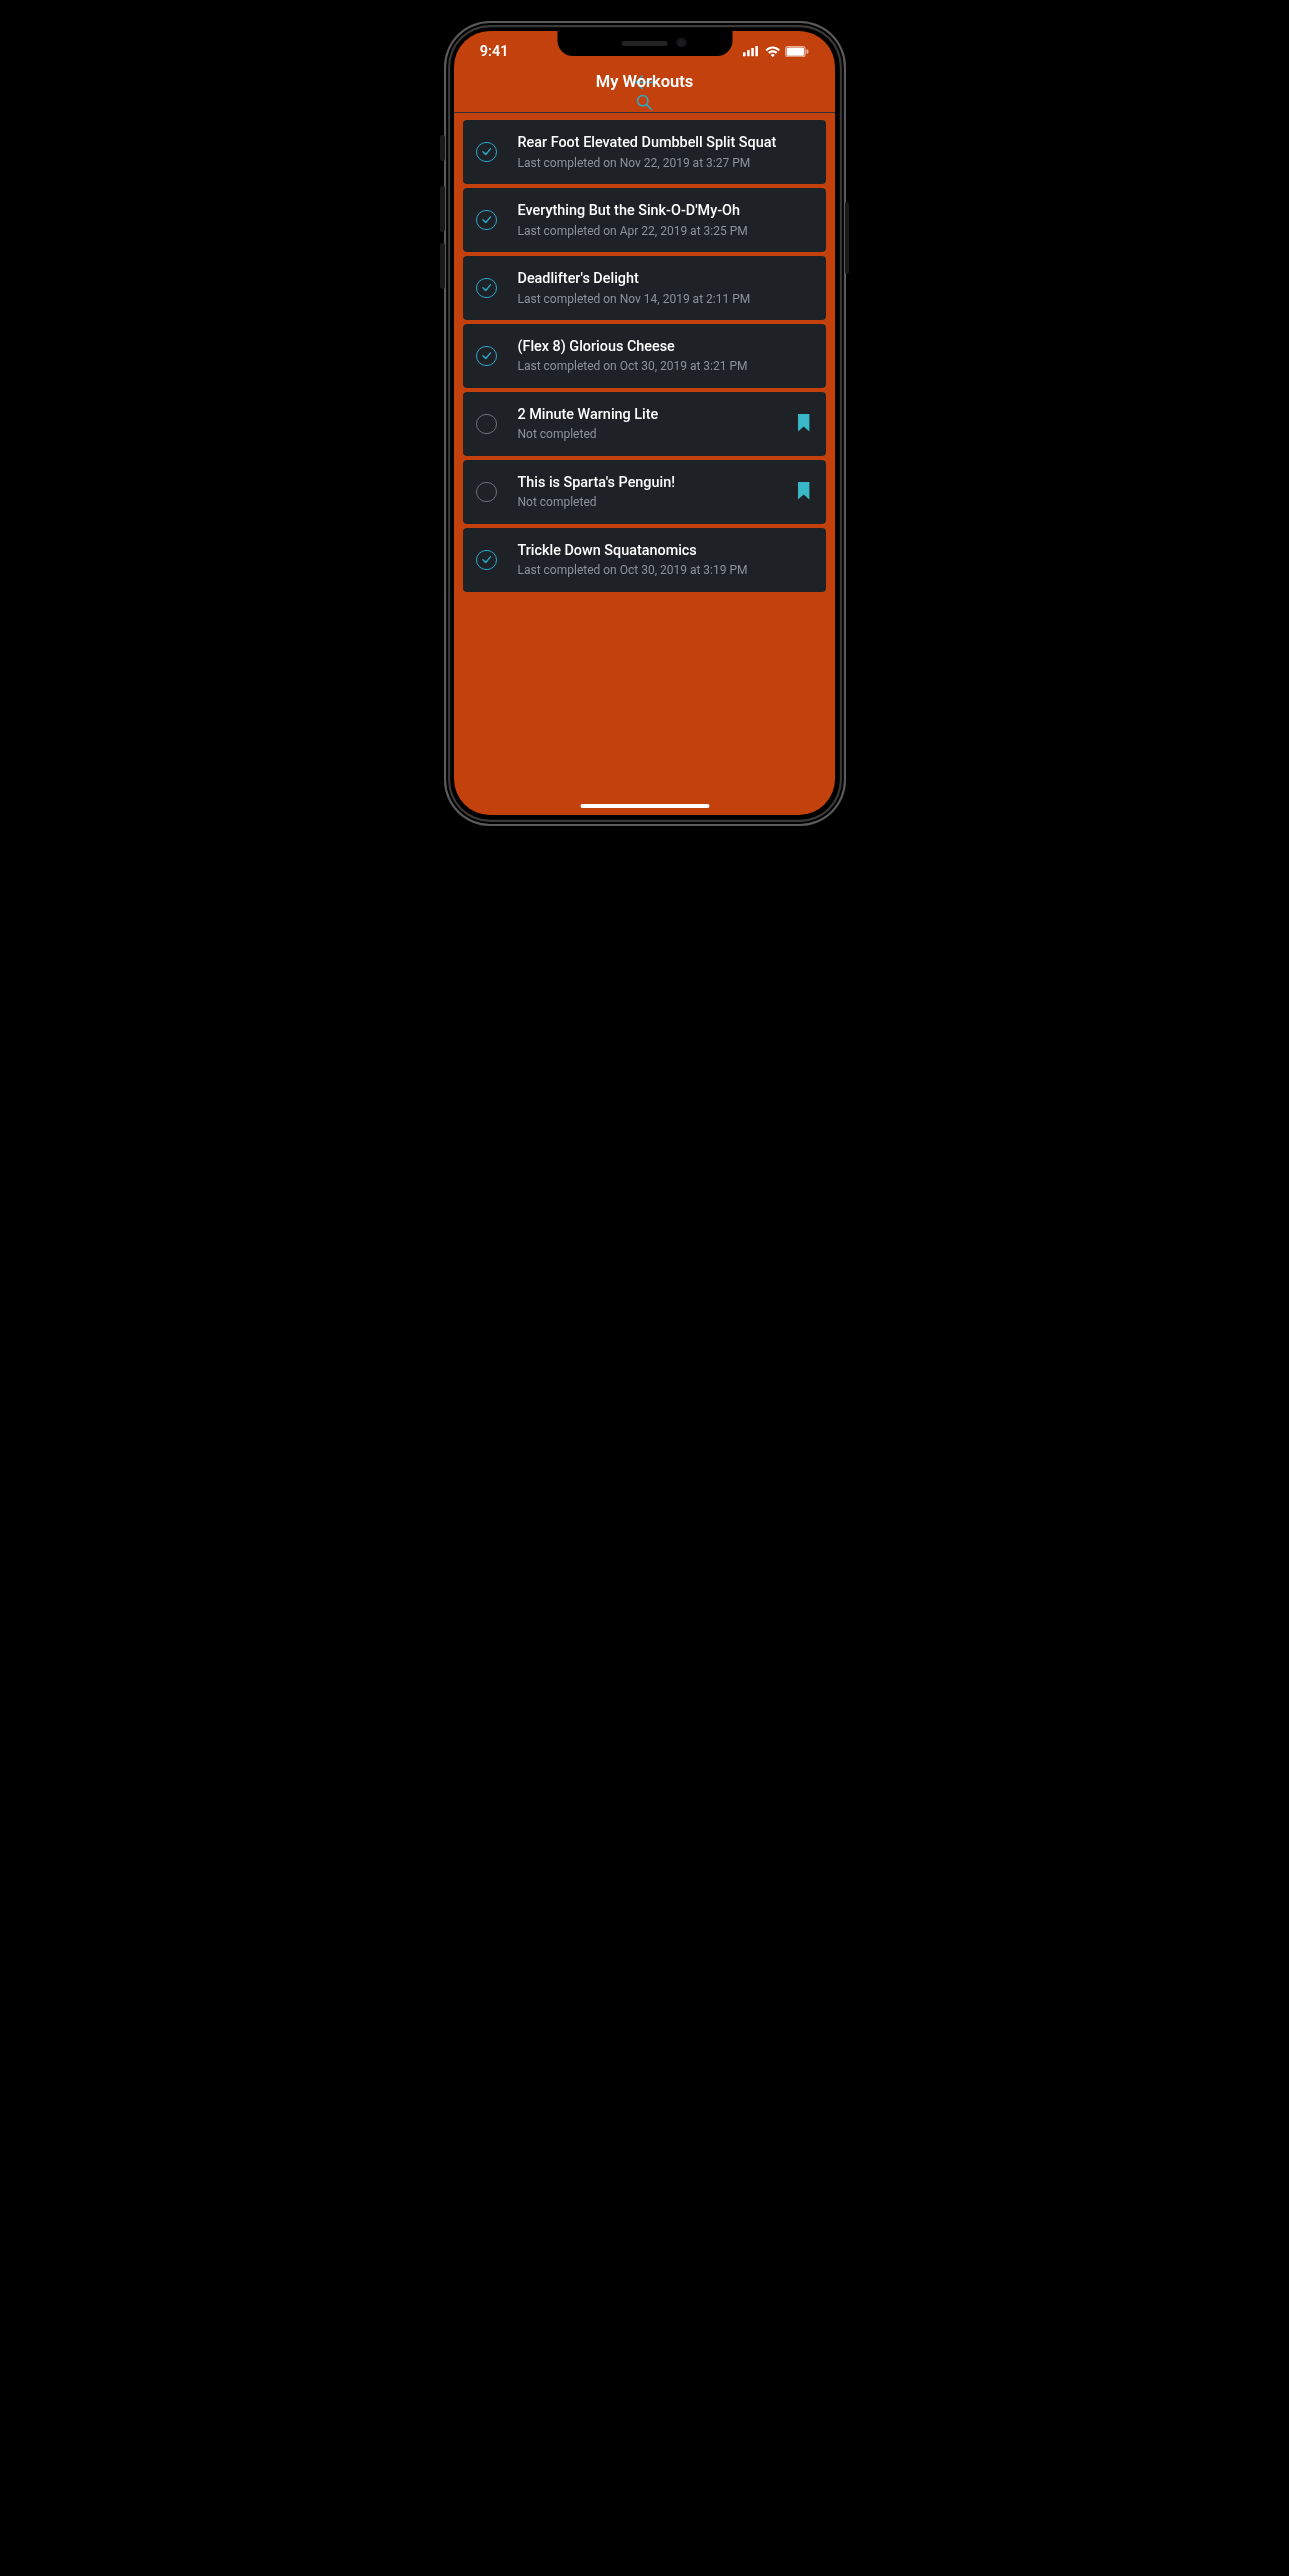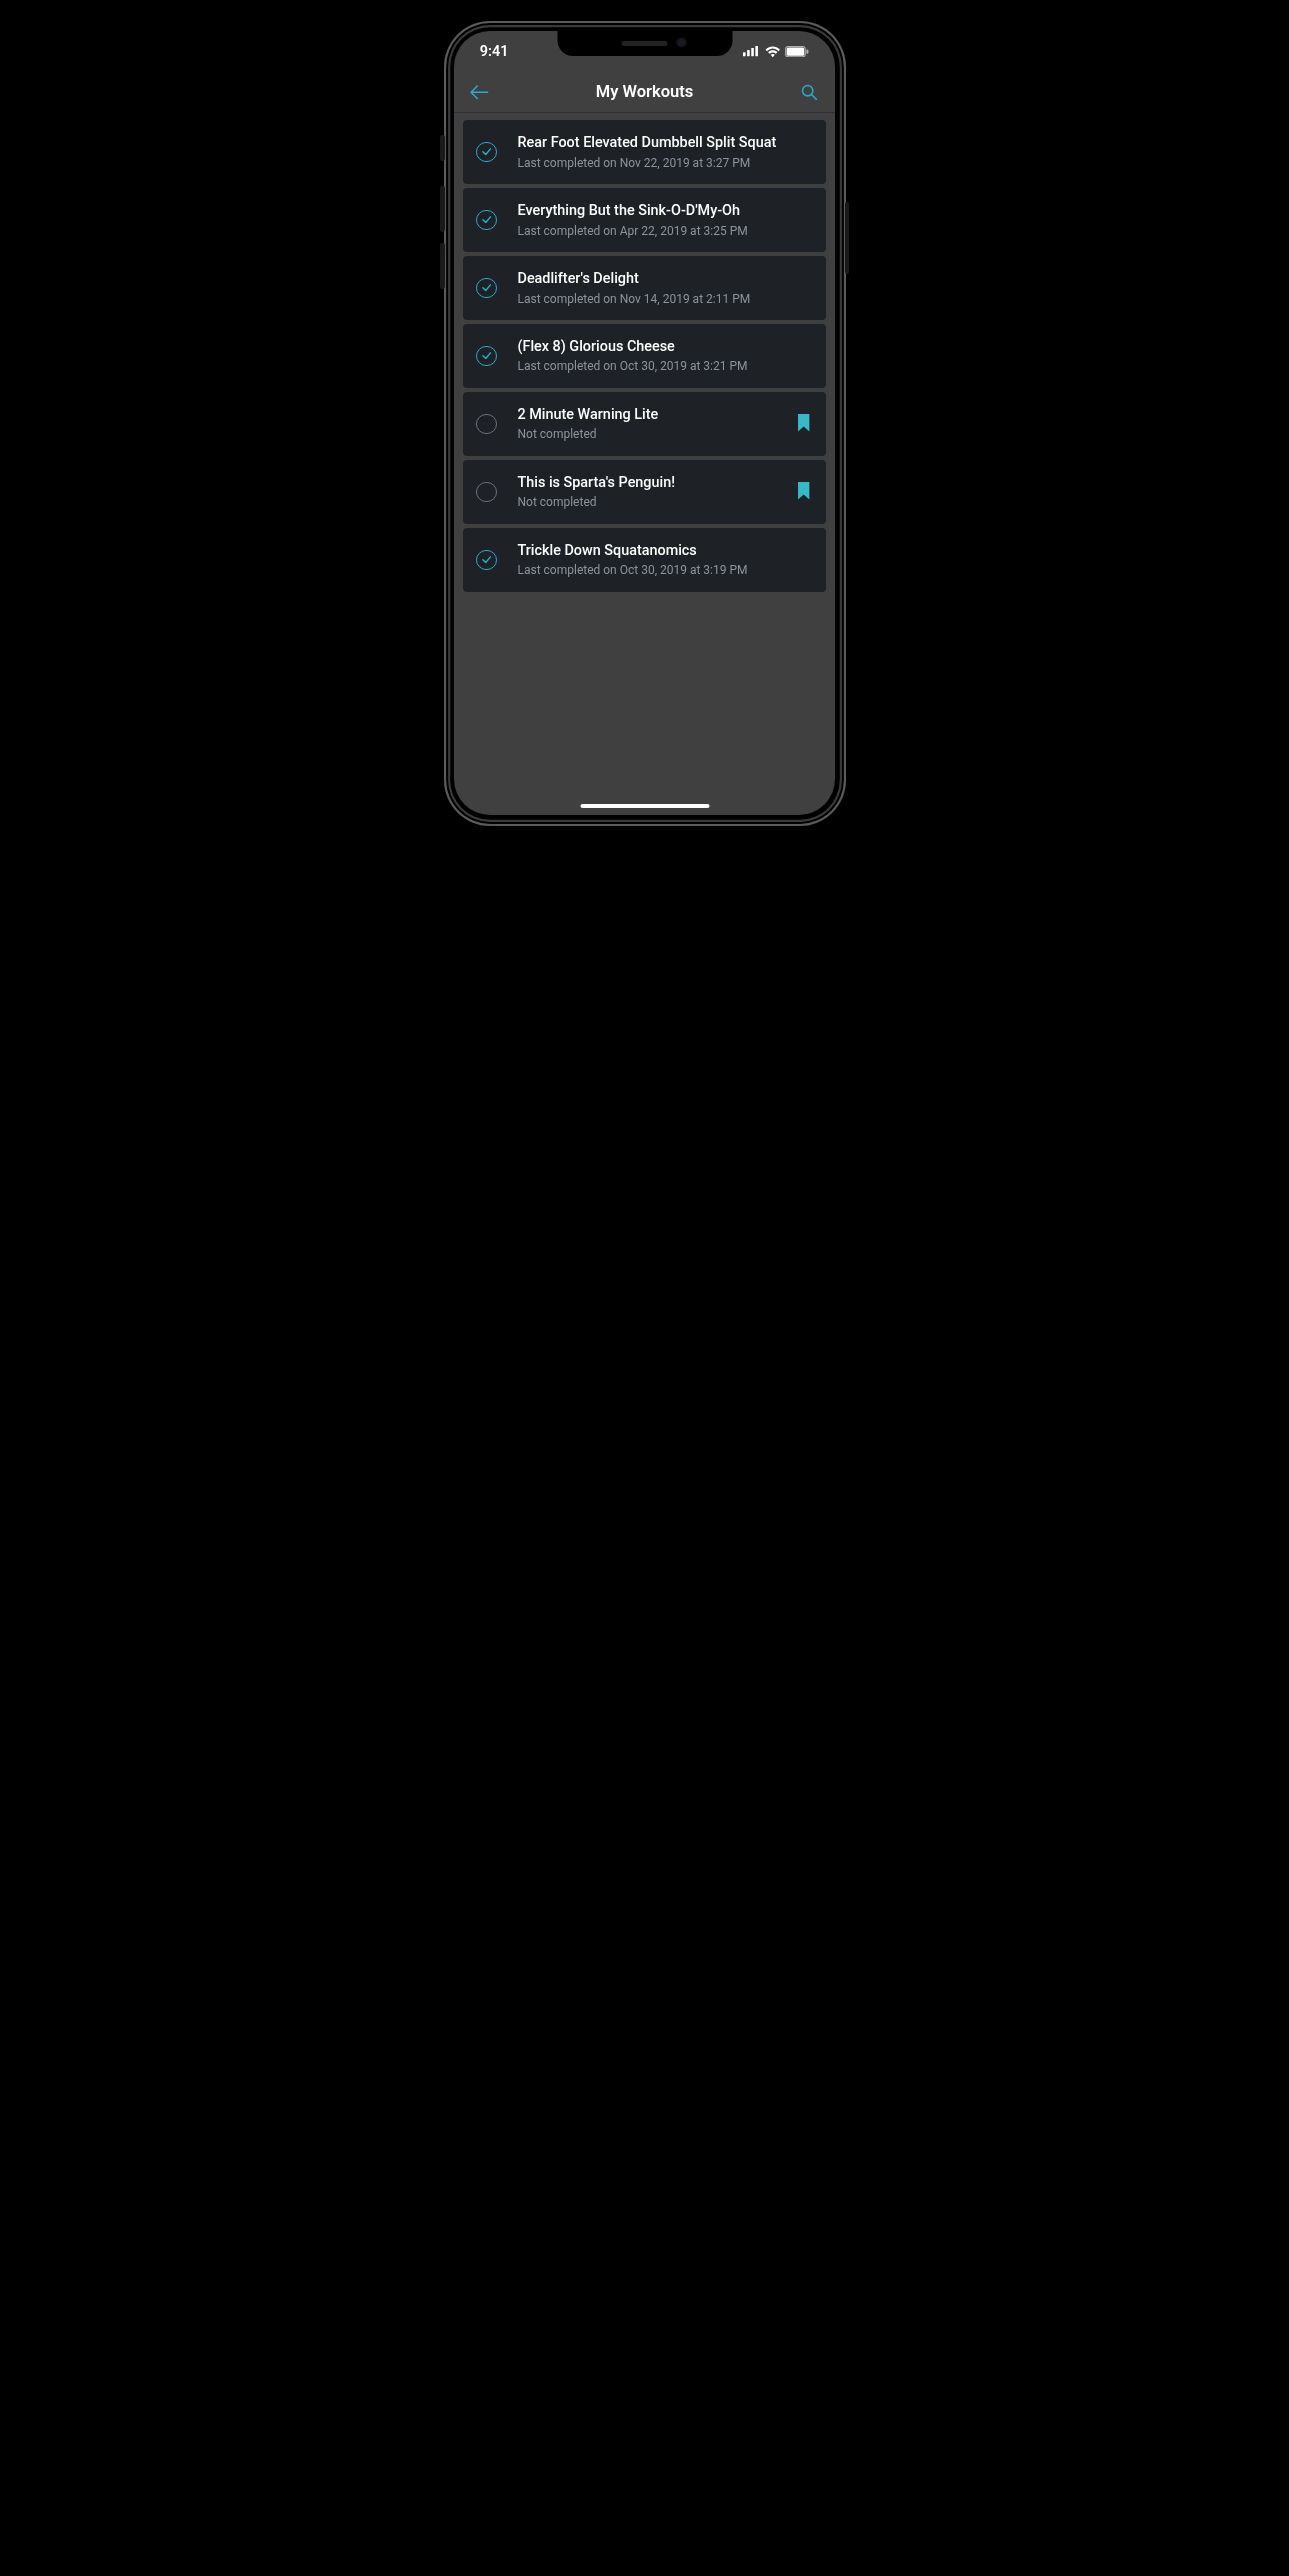--- a/index.html
+++ b/index.html
@@ -26,21 +26,21 @@
       0 0 31px rgba(0,0,0,0.8);
   }
   
   .side-btn { position: absolute; background: #1a1a1a; border-radius: 2.1px; }
   .side-left-1 { left: -3.1px; top: 114px; width: 4.1px; height: 26px; }
   .side-left-2 { left: -3.1px; top: 165px; width: 4.1px; height: 46px; }
   .side-left-3 { left: -3.1px; top: 222px; width: 4.1px; height: 46px; }
   .side-right  { right: -3.1px; top: 181px; width: 4.1px; height: 72px; }
 
   .screen {
-    background: #404040;
+    background: #c2410c;
     width: 100%;
     height: 100%;
     border-radius: 36px;
     overflow: hidden;
     position: relative;
   }
   .notch {
     position: absolute;
     top: 0; left: 50%; transform: translateX(-50%);
     width: 175px; height: 25px;
@@ -69,20 +69,21 @@
   .status-right { display:flex; align-items:center; gap:5.2px; }
   .status-right svg { display:block; }
 
   .nav-bar {
     height: 41px;
     display:flex;
     align-items:center;
     justify-content:space-between;
     padding: 0 14.4px;
     border-bottom: 0.5px solid #2c3237;
+    flex-direction: column;
   }
   .nav-title {
     color:#fff;
     font-size: 16.5px;
     font-weight: 600;
     position:absolute;
     left:0; right:0;
     text-align:center;
     pointer-events:none;
   }

